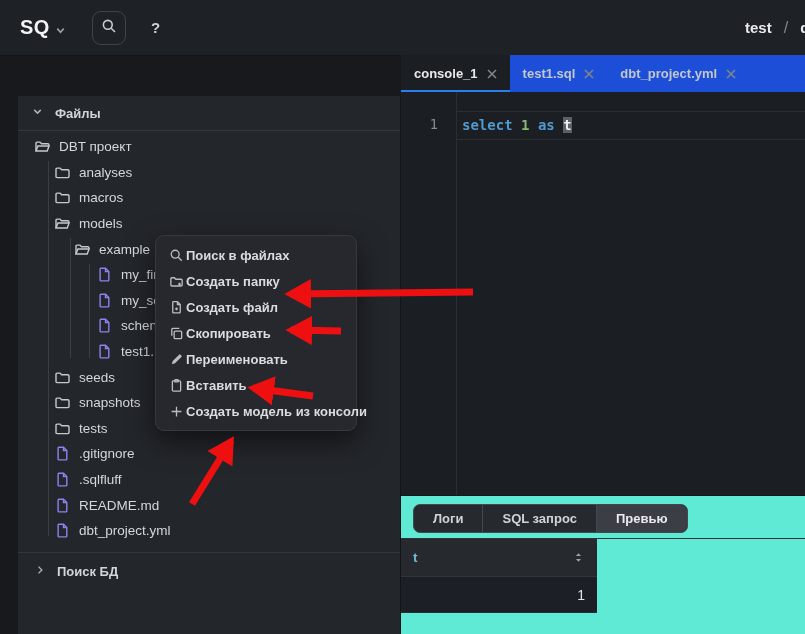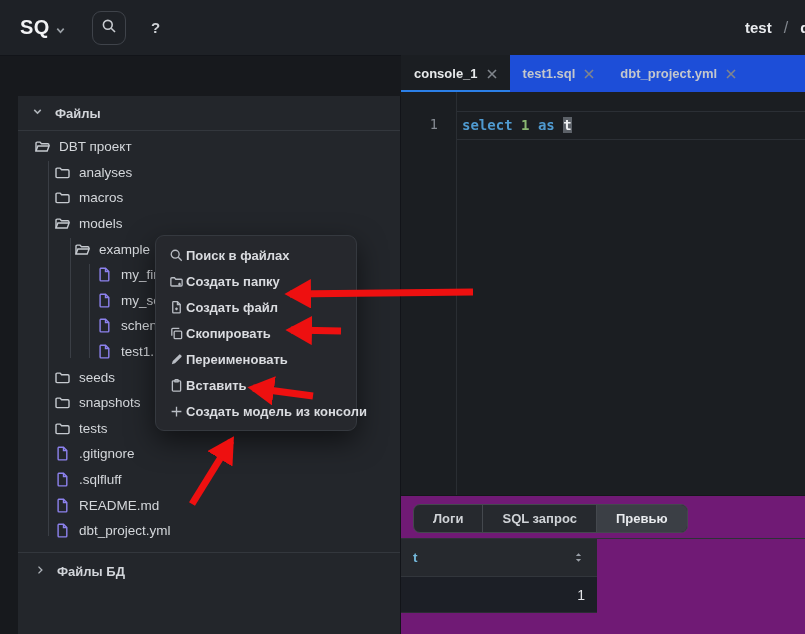--- a/index.html
+++ b/index.html
@@ -57,21 +57,21 @@
   .ln{position:absolute;right:18px;top:19px;height:27px;line-height:27px;
     font-family:"DejaVu Sans Mono",monospace;font-size:13.5px;color:#868b93;}
   .current-line{position:absolute;left:56px;right:0;top:19px;height:27px;line-height:27px;
     border-top:1px solid #2b2f35;border-bottom:1px solid #2b2f35;padding-left:5px;
     font-family:"DejaVu Sans Mono",monospace;font-size:14px;white-space:pre;font-weight:bold;}
   .tk-keyword{color:#4f9ad0;}
   .tk-number{color:#8ab872;}
   .tk-plain{color:#d8dade;}
   .tk-cursor{background:#5c6168;color:#eef0f2;}
   
-  .bottom-panel{position:absolute;left:0;top:440px;right:0;height:139px;background:#701a75;
+  .bottom-panel{position:absolute;left:0;top:440px;right:0;height:139px;background:#5eead4;
     border-top:1px solid #15171b;}
   .segmented{position:absolute;left:12px;top:8px;height:27px;display:flex;
     border:1px solid #44484e;border-radius:7px;overflow:hidden;background:#26292e;}
   .seg{display:flex;align-items:center;justify-content:center;padding:0 19px;font-size:13px;
     font-weight:600;color:#d0d3d7;cursor:pointer;border-right:1px solid #44484e;}
   .seg:last-child{border-right:none;}
   .seg.selected{background:#3b3f45;color:#e9ebee;}
   .panel-rule{position:absolute;left:0;top:42px;right:0;height:1px;background:#2e3237;}
   .result-table{position:absolute;left:0;top:43px;width:196px;}
   .rt-header{height:37px;background:#26292e;border-bottom:1px solid #32363c;display:flex;
@@ -286,21 +286,21 @@
         </span>
         <span class="tree-label">dbt_project.yml</span>
       </div>
     </div>
   <div class="schema-header">
     <span>
       <svg viewBox="0 0 16 16">
           <path d="M6 3.5l4.5 4.5L6 12.5"></path>
         </svg>
     </span>
-    <span>Файлы БД</span>
+    <span>Поиск БД</span>
   </div>
 </div>
 
 <div class="main">
   <div class="tabbar" id="tab-bar">
       <div class="tab active">
         <span>console_1</span>
         <span class="tab-close">
           <svg viewBox="0 0 10 10">
             <path d="M1 1l8 8M9 1l-8 8"></path>

